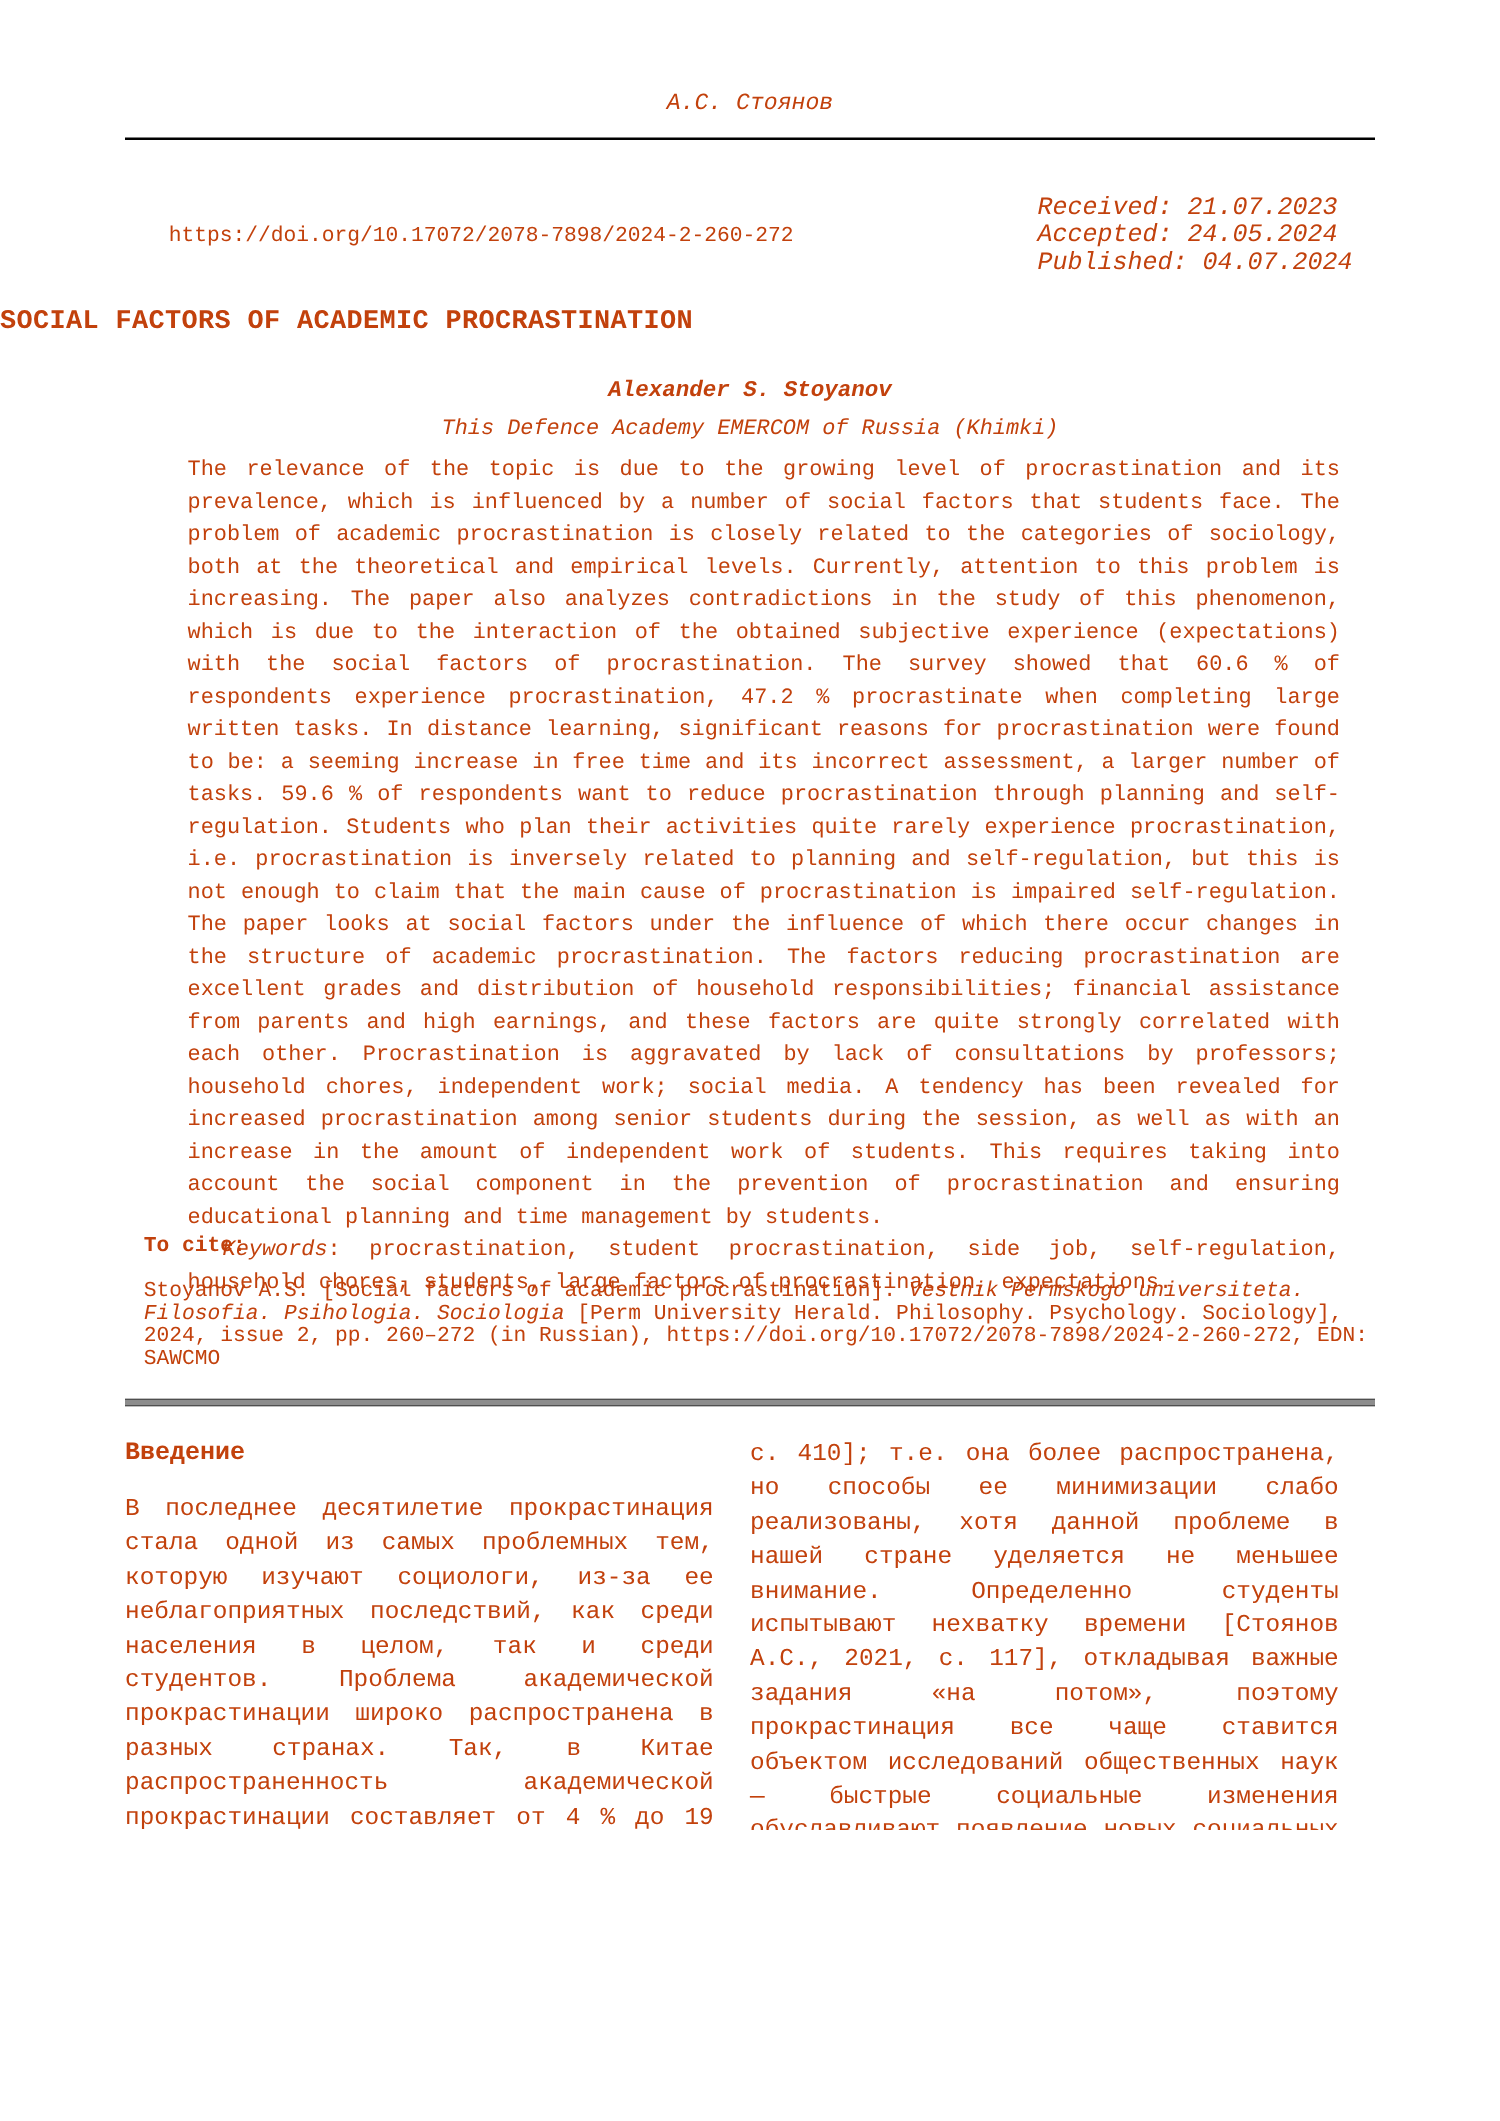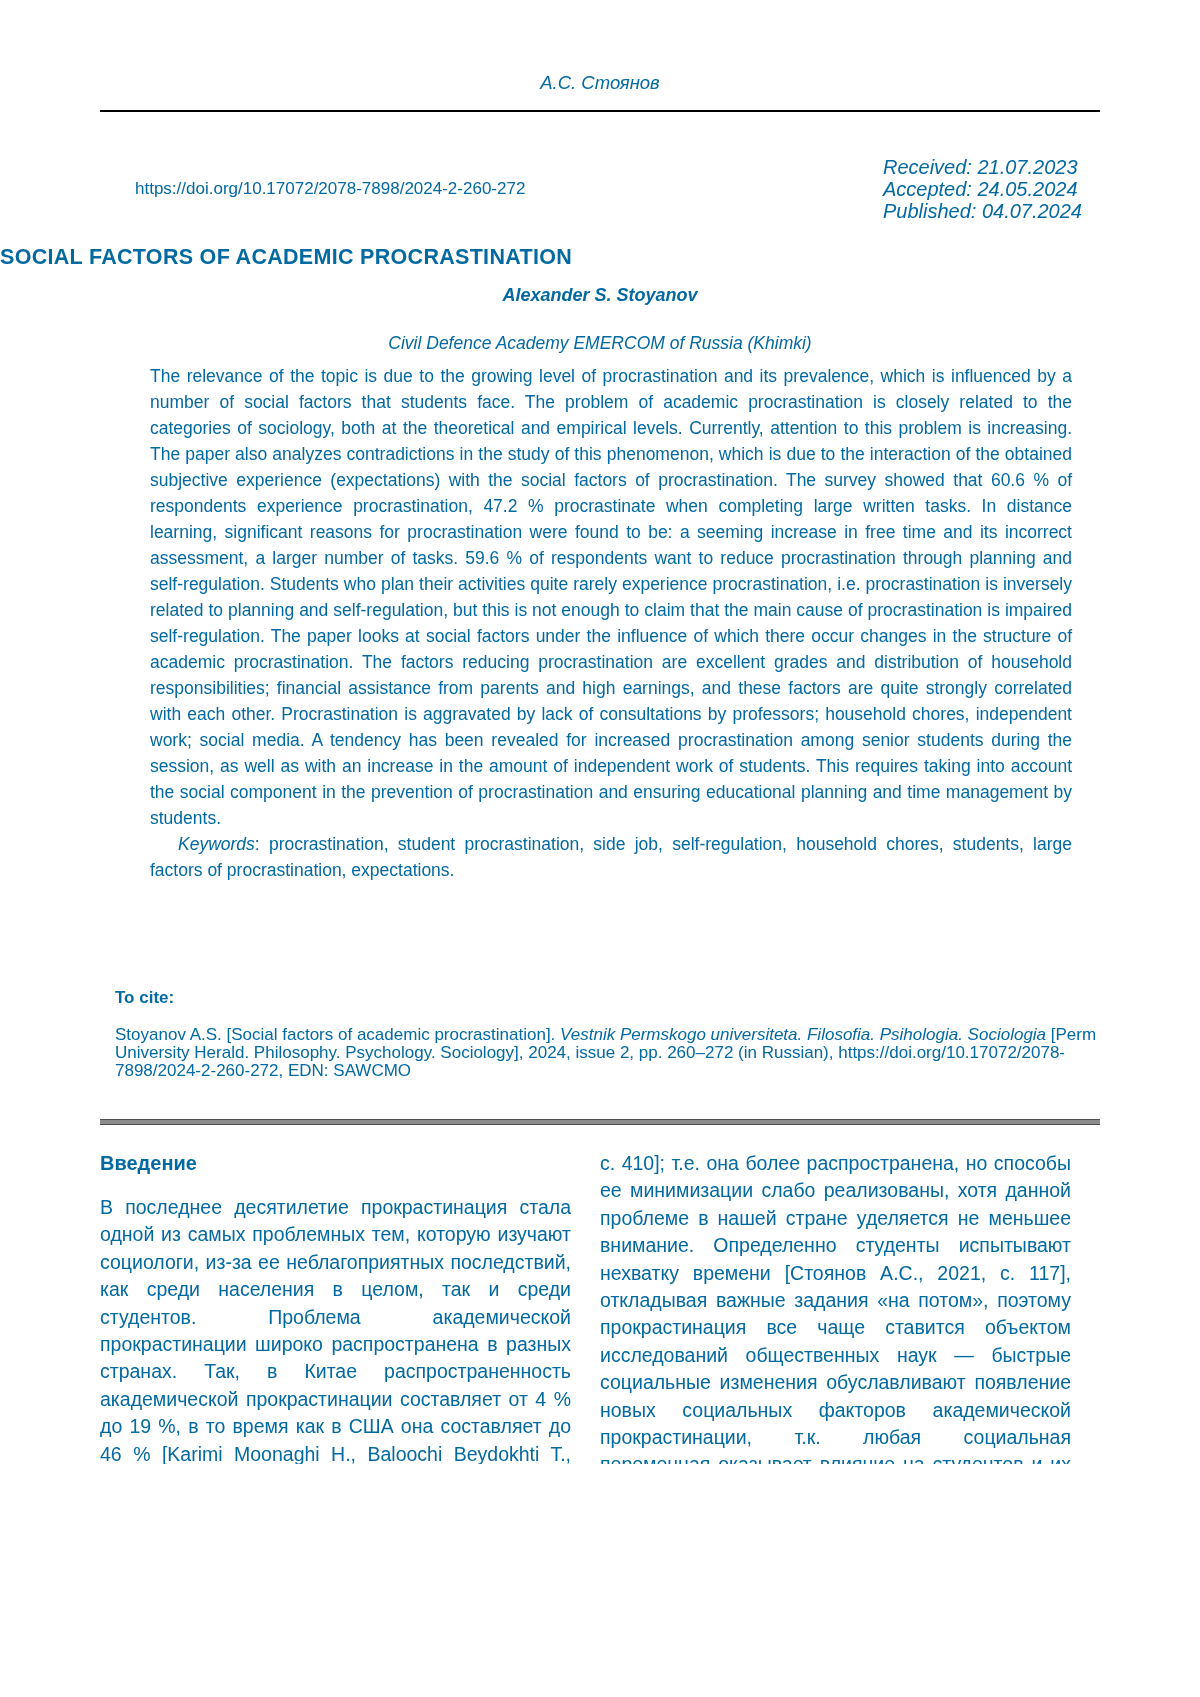--- a/index.html
+++ b/index.html
@@ -1,22 +1,22 @@
 <!DOCTYPE html>
 <html><head>
 <meta charset="utf-8">
 <style>
   html, body { margin: 0; padding: 0; background: #ffffff; }
   .page {
     position: relative;
     width: 1200px;
     height: 1464px;
     background: #ffffff;
-    color: #0369a1;
-    font-family: Liberation Sans, sans-serif;
+    color: #c2410c;
+    font-family: Liberation Mono, monospace;
     overflow: hidden;
   }
   .running-head {
     position: absolute;
     top: 72px; left: 0; width: 100%;
     text-align: center;
     font-style: italic;
     font-size: 18.5px;
   }
   .head-rule {
@@ -41,21 +41,21 @@
   .article-title {
     position: absolute;
     top: 245px; left: 0; width: 100%;
     margin: 0;
     font-size: 21.5px;
     font-weight: bold;
     letter-spacing: 0.3px;
   }
   .author {
     position: absolute;
-    top: 285px; left: 0; width: 100%;
+    top: 303px; left: 0; width: 100%;
     text-align: center;
     font-weight: bold;
     font-style: italic;
     font-size: 18px;
   }
   .affiliation {
     position: absolute;
     top: 333px; left: 0; width: 100%;
     text-align: center;
     font-style: italic;
@@ -138,21 +138,21 @@
       <div>Received: 21.07.2023</div>
       <div>Accepted: 24.05.2024</div>
       <div>Published: 04.07.2024</div>
     </div>
   </div>
 
   <h1 class="article-title">SOCIAL FACTORS OF ACADEMIC PROCRASTINATION</h1>
 
   <div class="author">Alexander S. Stoyanov</div>
 
-  <div class="affiliation">Civil Defence Academy EMERCOM of Russia (Khimki)</div>
+  <div class="affiliation">This Defence Academy EMERCOM of Russia (Khimki)</div>
 
   <div class="abstract-block">
     <p>The relevance of the topic is due to the growing level of procrastination and its prevalence, which is influenced by a number of social factors that students face. The problem of academic procrastination is closely related to the categories of sociology, both at the theoretical and empirical levels. Currently, attention to this problem is increasing. The paper also analyzes contradictions in the study of this phenomenon, which is due to the interaction of the obtained subjective experience (expectations) with the social factors of procrastination. The survey showed that 60.6 % of respondents experience procrastination, 47.2 % procrastinate when completing large written tasks. In distance learning, significant reasons for procrastination were found to be: a seeming increase in free time and its incorrect assessment, a larger number of tasks. 59.6 % of respondents want to reduce procrastination through planning and self-regulation. Students who plan their activities quite rarely experience procrastination, i.e. procrastination is inversely related to planning and self-regulation, but this is not enough to claim that the main cause of procrastination is impaired self-regulation. The paper looks at social factors under the influence of which there occur changes in the structure of academic procrastination. The factors reducing procrastination are excellent grades and distribution of household responsibilities; financial assistance from parents and high earnings, and these factors are quite strongly correlated with each other. Procrastination is aggravated by lack of consultations by professors; household chores, independent work; social media. A tendency has been revealed for increased procrastination among senior students during the session, as well as with an increase in the amount of independent work of students. This requires taking into account the social component in the prevention of procrastination and ensuring educational planning and time management by students.</p>
     <p class="keywords"><span class="kw-label">Keywords</span><span>: procrastination, student procrastination, side job, self-regulation, household chores, students, large factors of procrastination, expectations.</span></p>
   </div>
 
   <div class="cite-block">
     <div class="cite-label">To cite:</div>
     <p><span>Stoyanov A.S. [Social factors of academic procrastination]. </span><span class="it">Vestnik Permskogo universiteta. Filosofia. Psihologia. Sociologia</span><span> [Perm University Herald. Philosophy. Psychology. Sociology], 2024, issue 2, pp. 260–272 (in Russian), https://doi.org/10.17072/2078-7898/2024-2-260-272, EDN: SAWCMO</span></p>
   </div>

